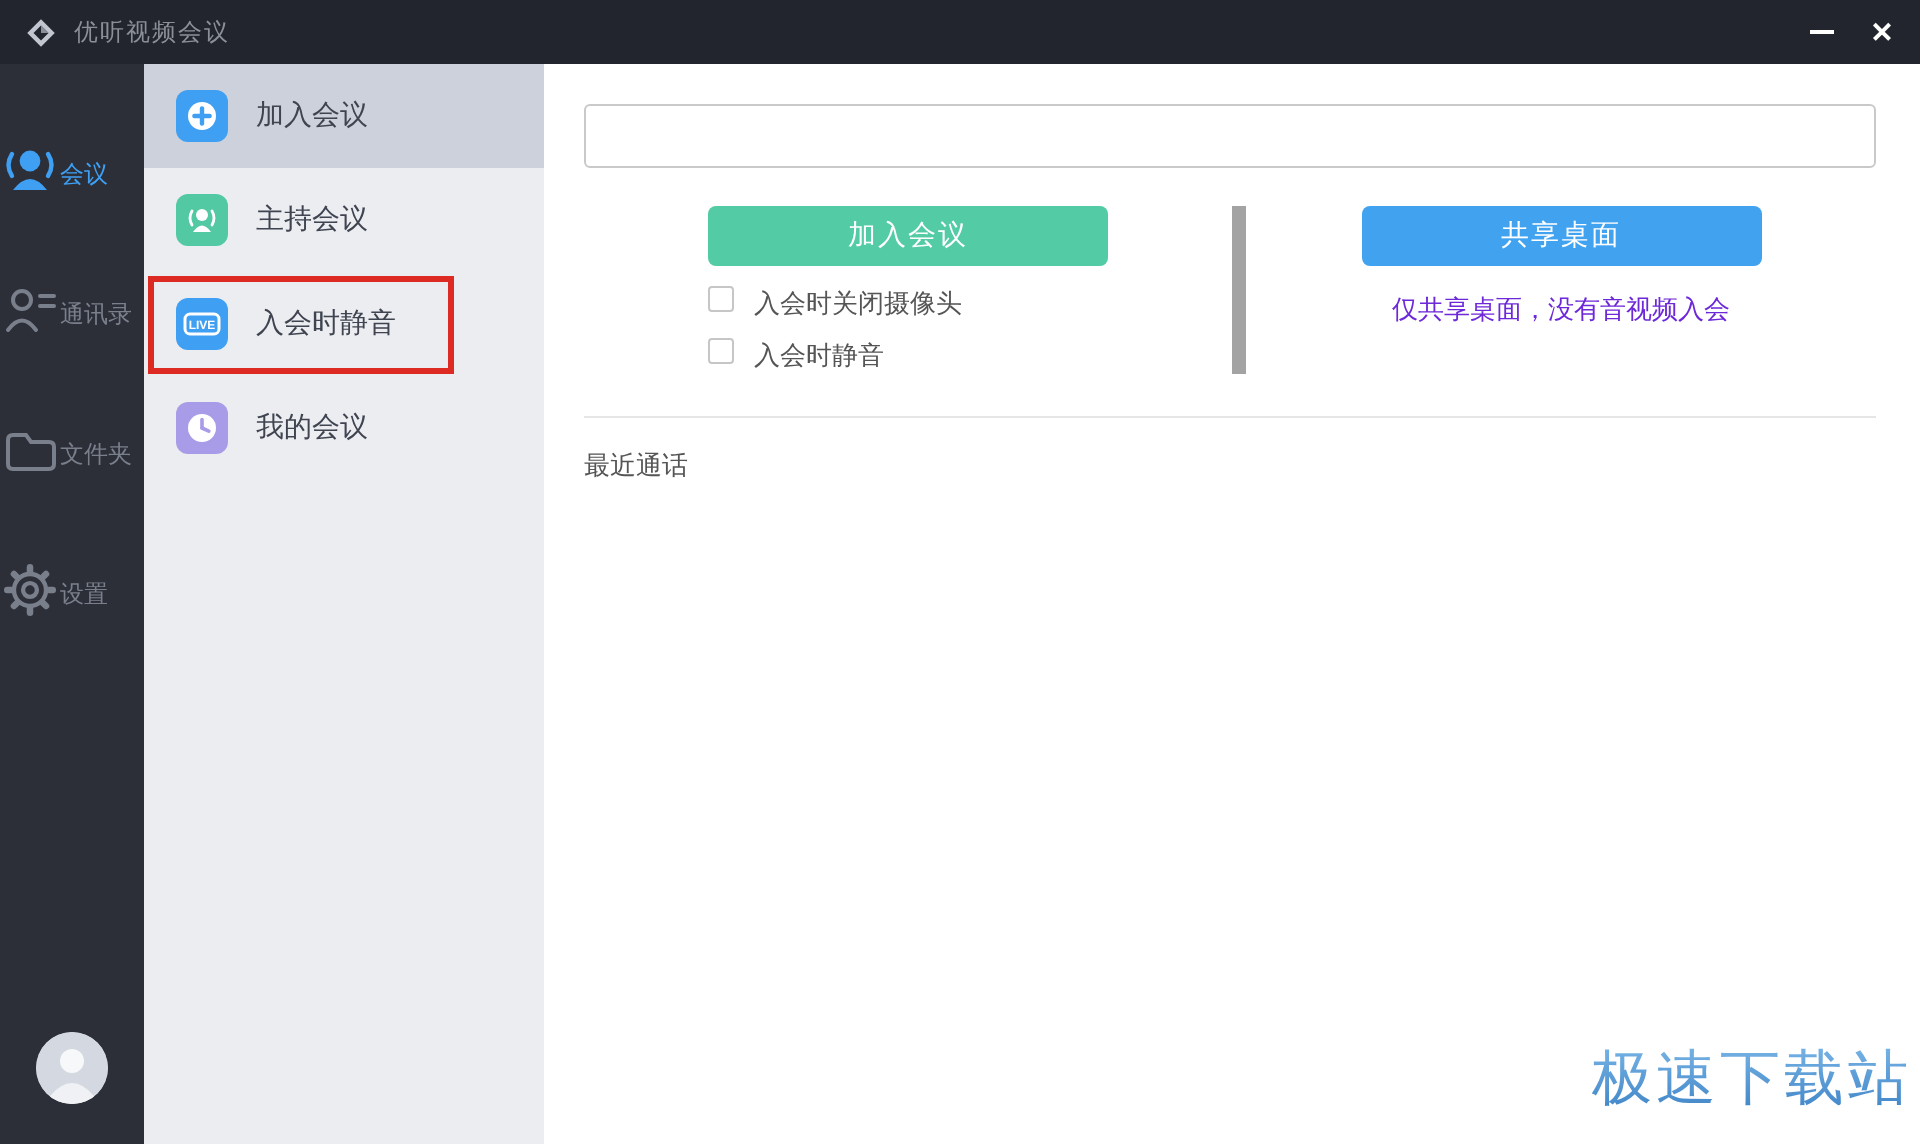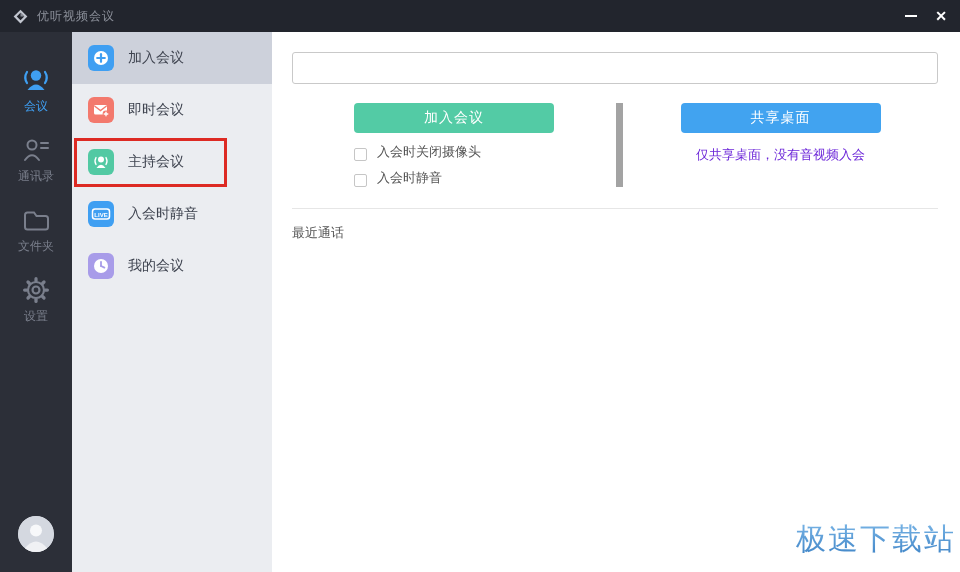--- a/index.html
+++ b/index.html
@@ -23,21 +23,21 @@
     color:#fff; font-size:14px; font-weight:bold; cursor:pointer; background:transparent; border:none;
   }
   .win-btn.min span { display:block; width:12px; height:2px; background:#fff; }
   
   .rail {
     position:absolute; left:0; top:32px; width:72px; height:540px;
     background:var(--rail-bg,#2c2f38);
   }
   .rail-item {
     width:72px; height:70px; margin-top:0; padding-top:10px;
-    display:flex; flex-direction:column; align-items:center; cursor:pointer;justify-content:flex-end;
+    display:flex; flex-direction:row; align-items:center; cursor:pointer;
   }
   .rail-item:first-child { margin-top:13px; }
   .rail-item .ric { width:30px; height:26px; display:flex; align-items:center; justify-content:center; }
   .rail-item .rlabel { margin-top:5px; font-size:12px; color:#7a7f8c; }
   .rail-item.active .rlabel { color:var(--accent-blue,#3f9ff2); }
   .rail-avatar {
     position:absolute; left:18px; bottom:20px; width:36px; height:36px; border-radius:50%;
     background:#d4d8e0; display:flex; align-items:center; justify-content:center; cursor:pointer;
     overflow:hidden;
   }
@@ -71,21 +71,21 @@
   .actions { display:flex; margin-top:19px; }
   .col-left { width:344px; padding-left:20px; display:flex; justify-content:center; }
   .col-right { flex:1; padding-right:22px; border-left:7px solid #a3a3a3; display:flex; justify-content:center; }
   .col-inner { width:200px; }
   .btn {
     display:block; width:200px; height:30px; border:none; border-radius:4px;
     color:#fff; font-size:14px; cursor:pointer; font-family:inherit; letter-spacing:1px;
   }
   .btn-green { background:var(--btn-green,#53cba5); }
   .btn-blue  { background:var(--btn-blue,#41a3f0); }
-  .chk-row { display:flex; align-items:flex-end; margin-top:10px; cursor:pointer; }
+  .chk-row { display:flex; align-items:flex-start; margin-top:10px; cursor:pointer; }
   .chk-row + .chk-row { margin-top:8px; }
   .chk-box {
     width:13px; height:13px; border:1px solid #c6c6c6; border-radius:2px; background:#fff; flex:0 0 auto;
   }
   .chk-label { margin-left:10px; font-size:13px; color:#555; }
   .share-note { margin-top:13px; text-align:center; font-size:13px; color:#6d28d9; }
   .hsep { margin:21px 22px 0 20px; border:none; border-top:1px solid #e6e6e6; }
   .recent-label { margin:15px 0 16px 20px; font-size:13px; color:#555; }
   
   .watermark {
@@ -185,34 +185,20 @@
     <span class="tile" style="background:var(--accent-blue,#3f9ff2)">
       <svg width="18" height="18" viewBox="0 0 18 18">
         <circle cx="9" cy="9" r="7" fill="#fff"></circle>
         <g stroke="#3f9ff2" stroke-width="2.2" stroke-linecap="round">
           <line x1="9" y1="5.2" x2="9" y2="12.8"></line>
           <line x1="5.2" y1="9" x2="12.8" y2="9"></line>
         </g>
       </svg>
     </span>
     <span class="mlabel">加入会议</span>
-  </div>
-  <div class="menu-item">
-    <span class="tile" style="background:var(--icon-coral,#f3796d)">
-      <svg width="18" height="18" viewBox="0 0 18 18">
-        <rect x="2" y="4" width="13" height="9.5" rx="1.5" fill="#fff"></rect>
-        <path d="M2.5 5 l6 4.5 l6 -4.5" fill="none" stroke="#f3796d" stroke-width="1.4"></path>
-        <circle cx="14" cy="13" r="3.4" fill="#f3796d"></circle>
-        <g stroke="#fff" stroke-width="1.3" stroke-linecap="round">
-          <line x1="14" y1="11.2" x2="14" y2="14.8"></line>
-          <line x1="12.2" y1="13" x2="15.8" y2="13"></line>
-        </g>
-      </svg>
-    </span>
-    <span class="mlabel">即时会议</span>
   </div>
   <div class="menu-item">
     <span class="tile" style="background:var(--icon-green,#52c9a3)">
       <svg width="18" height="18" viewBox="0 0 18 18">
         <g fill="none" stroke="#fff" stroke-width="1.4" stroke-linecap="round">
           <path d="M4 4.5 q-2 3.5 0 7"></path>
           <path d="M14 4.5 q2 3.5 0 7"></path>
         </g>
         <circle cx="9" cy="6.5" r="3" fill="#fff"></circle>
         <path d="M4.5 15 q4.5 -6.5 9 0 z" fill="#fff"></path>

